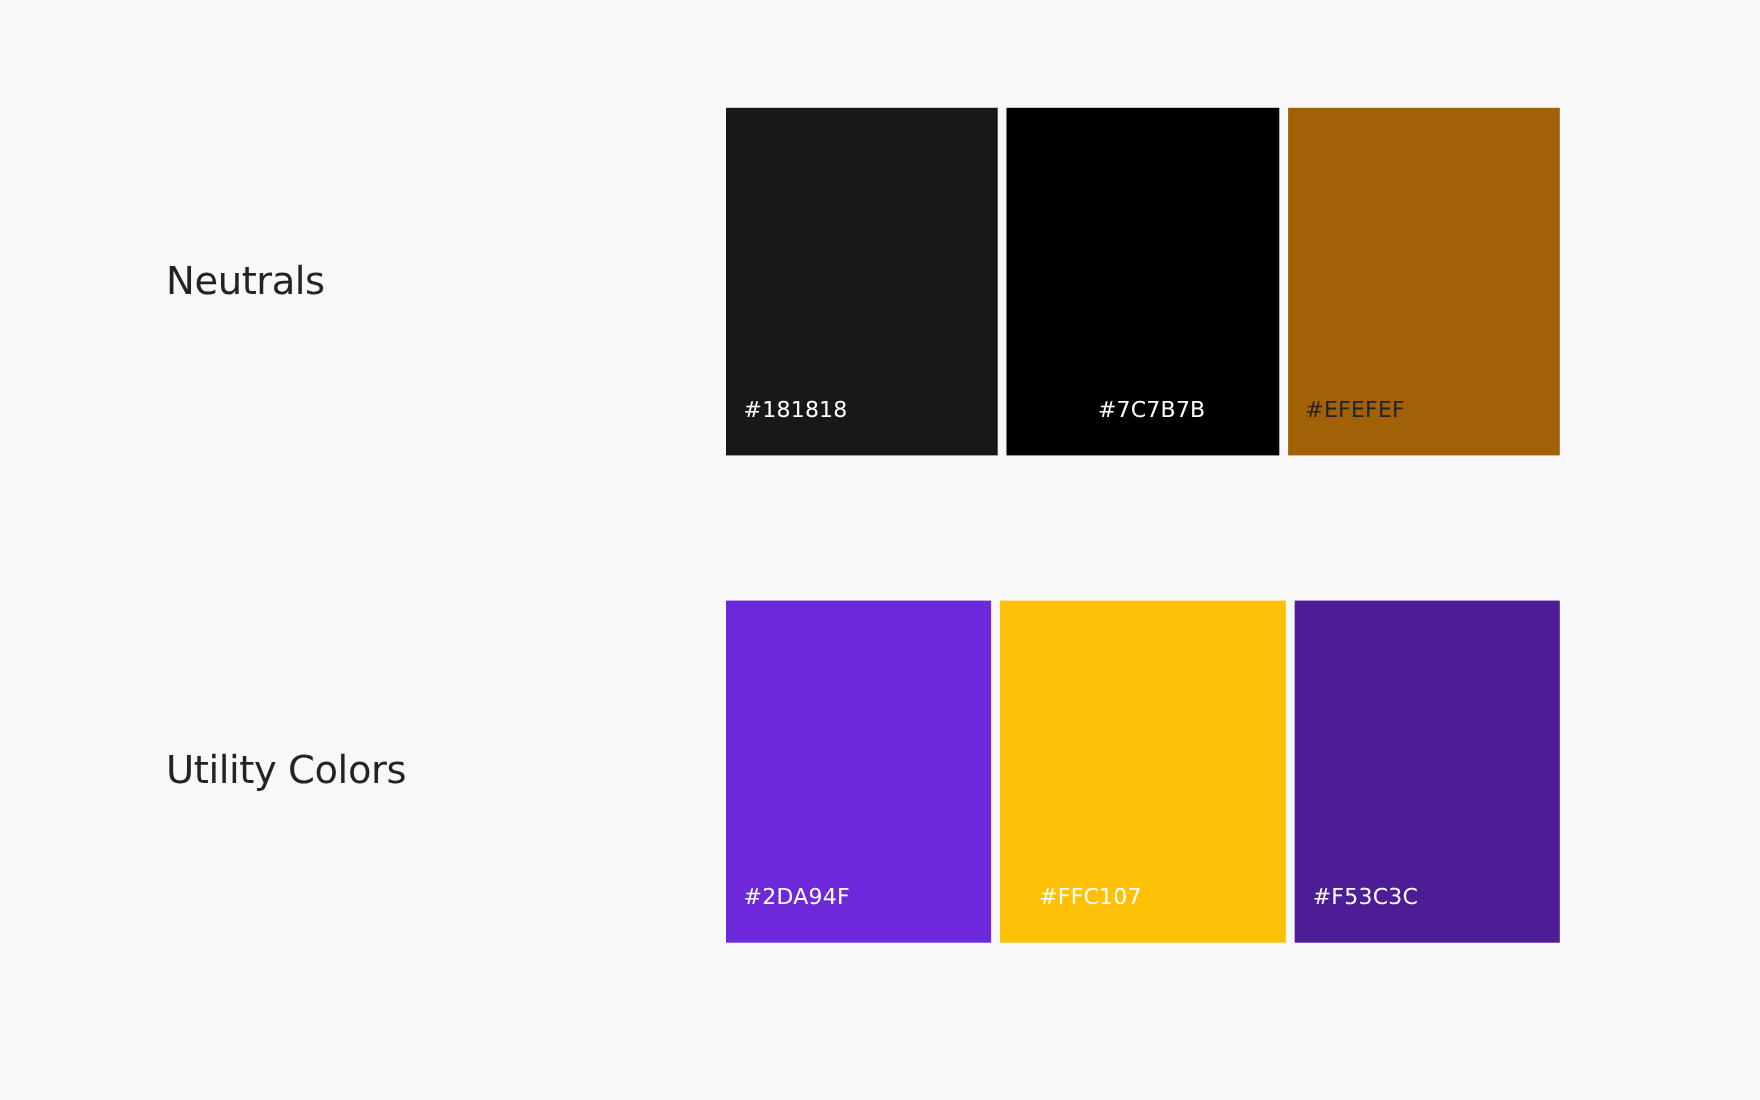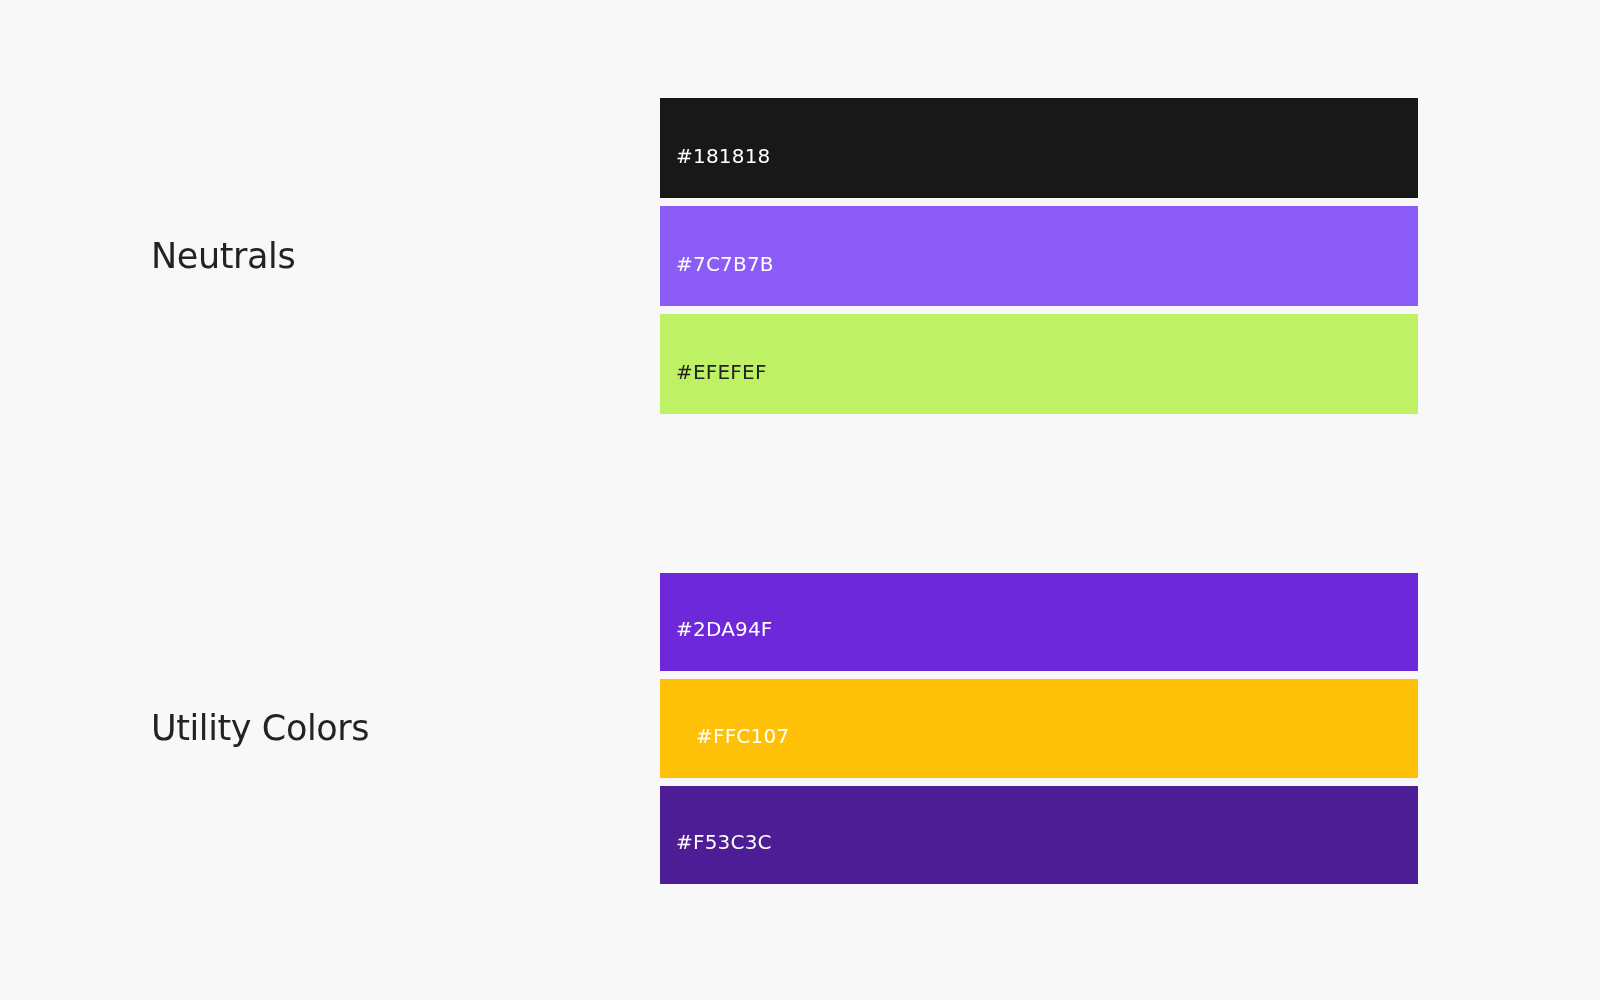--- a/index.html
+++ b/index.html
@@ -30,21 +30,21 @@
     width: 1600px;
     display: flex;
     flex-direction: row;
     align-items: stretch;
   }
   .palette-section.section-neutrals {
     top: 98px;
     height: 316px;
   }
   .palette-section.section-utility {
-    top: 573px;
+    top: 546px;
     height: 311px;
     text-align: center;
   }
 
   
   .section-label-wrap {
     position: absolute;
     left: 151px;
     width: 500px;
     display: flex;
@@ -69,21 +69,21 @@
   }
 
   
   .swatch-grid {
     position: absolute;
     left: 660px;
     top: 0;
     width: 758px;
     height: 100%;
     display: flex;
-    flex-direction: column;
+    flex-direction: row;
     gap: 8px;
   }
   .swatch {
     position: relative;
     flex: 1 1 0;
     height: 100%;
     box-sizing: border-box;
     display: flex;
     align-items: flex-end;
   }
@@ -107,25 +107,25 @@
   <section class="palette-section section-neutrals">
     <div class="section-label-wrap">
       <h2 class="section-label">Neutrals</h2>
     </div>
     <div class="swatch-grid">
 
       <div class="swatch" style="background-color: rgb(24, 24, 24);">
         <span class="swatch-hex on-dark">#181818</span>
       </div>
 
-      <div class="swatch" style="background-color: #8b5cf6;">
+      <div class="swatch" style="background-color: #000000; justify-content: center;">
         <span class="swatch-hex on-dark">#7C7B7B</span>
       </div>
 
-      <div class="swatch" style="background-color: #bef264; align-items: flex-end;">
+      <div class="swatch" style="background-color: #a16207; align-items: flex-end;">
         <span class="swatch-hex on-light">#EFEFEF</span>
       </div>
 
     </div>
   </section>
 
   <section class="palette-section section-utility">
     <div class="section-label-wrap">
       <h2 class="section-label">Utility Colors</h2>
     </div>

